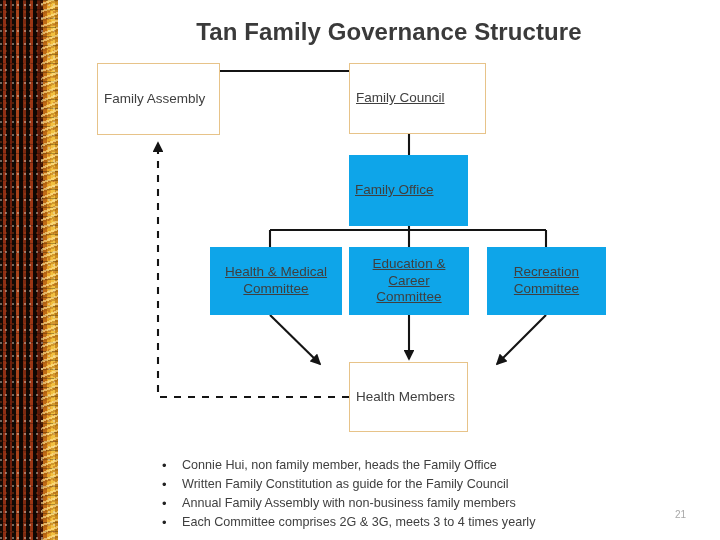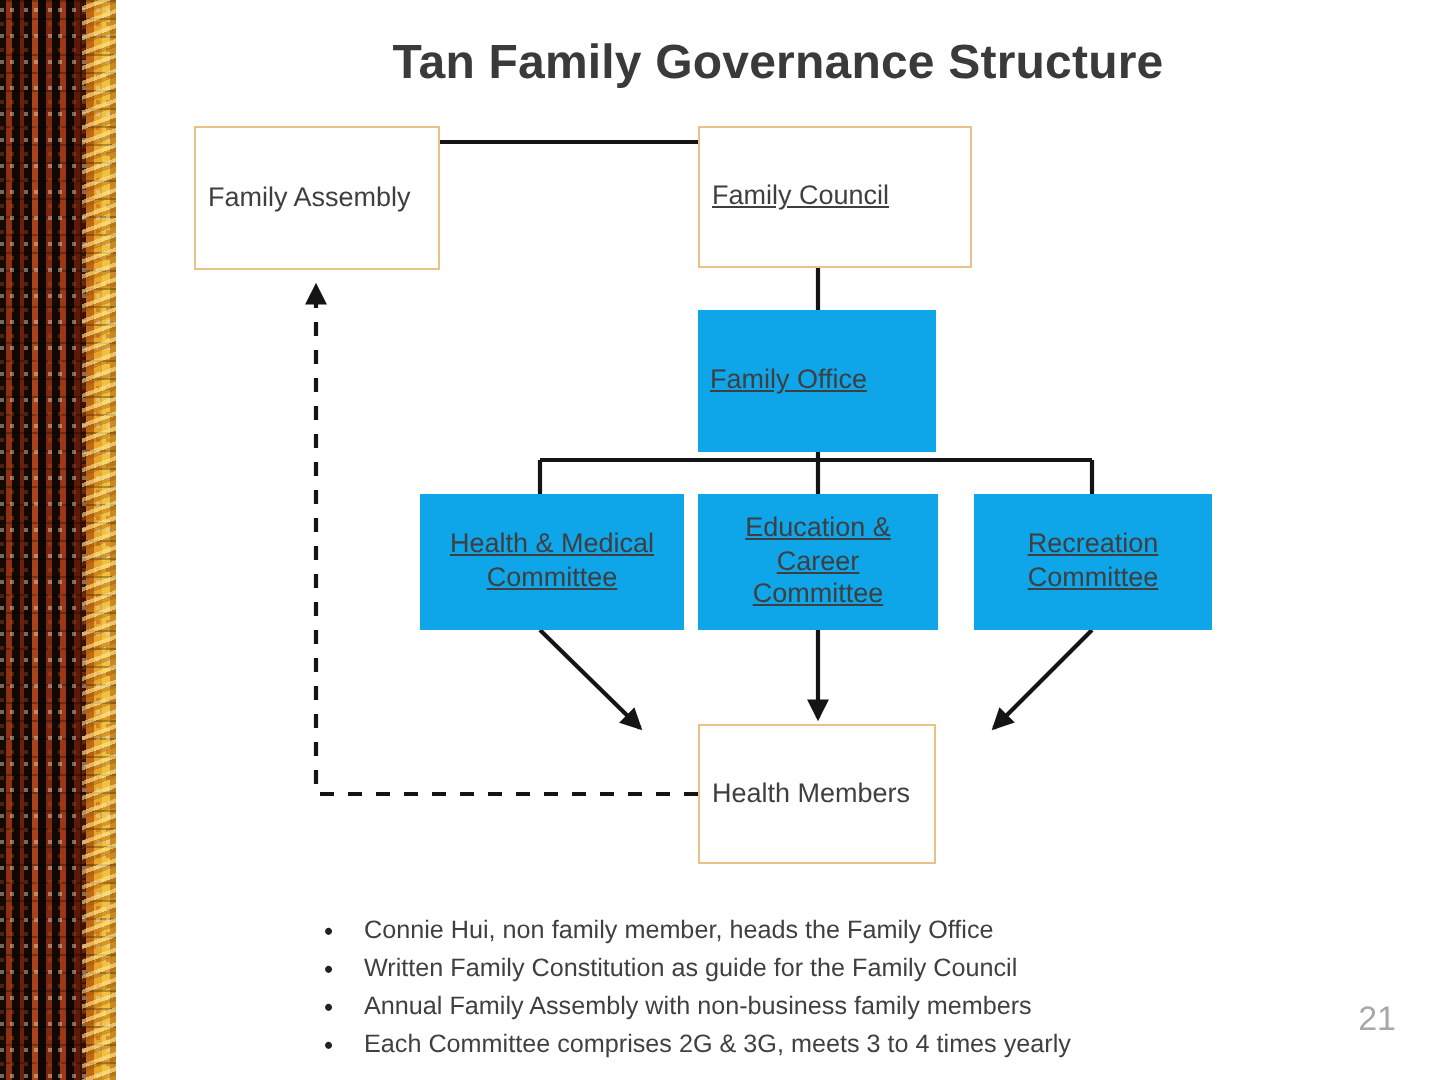--- a/index.html
+++ b/index.html
@@ -167,23 +167,23 @@
     font-size: 12.6px;
     font-weight: normal;
     color: #404040;
     line-height: 19px;
     white-space: nowrap;
   }
 
   
   #page-number {
     position: absolute;
-    right: 22px;
+    right: 34px;
     bottom: 20px;
-    font-size: 17px;
+    font-size: 10px;
     color: #a8a8a8;
     margin-left: 40px;
   }
 </style>
 </head>
 <body>
 
 <div id="slide">
 
   <div id="textile-border">

